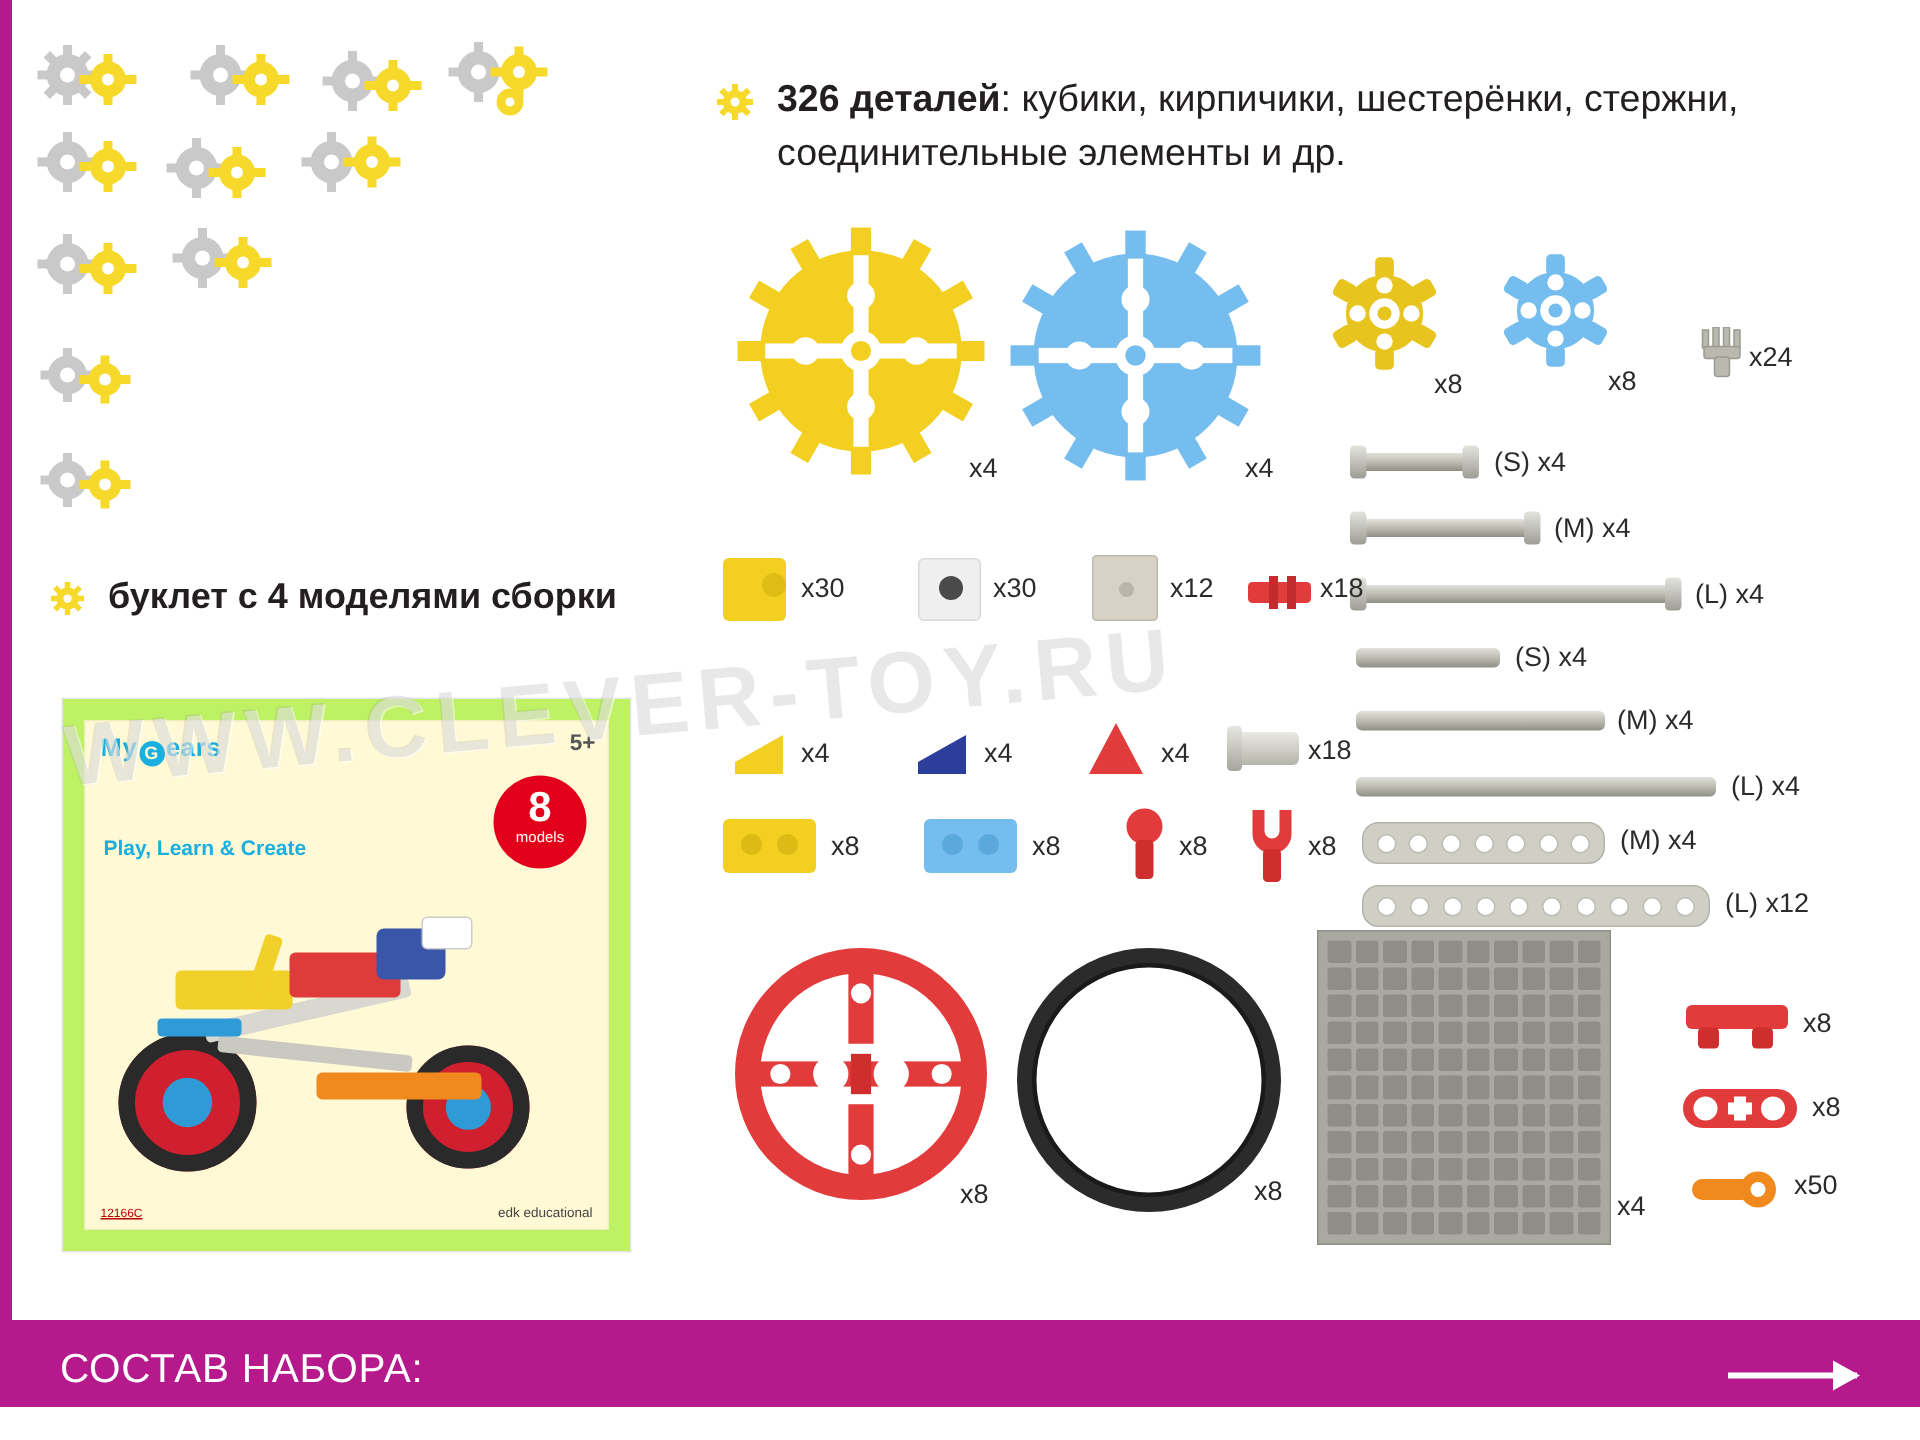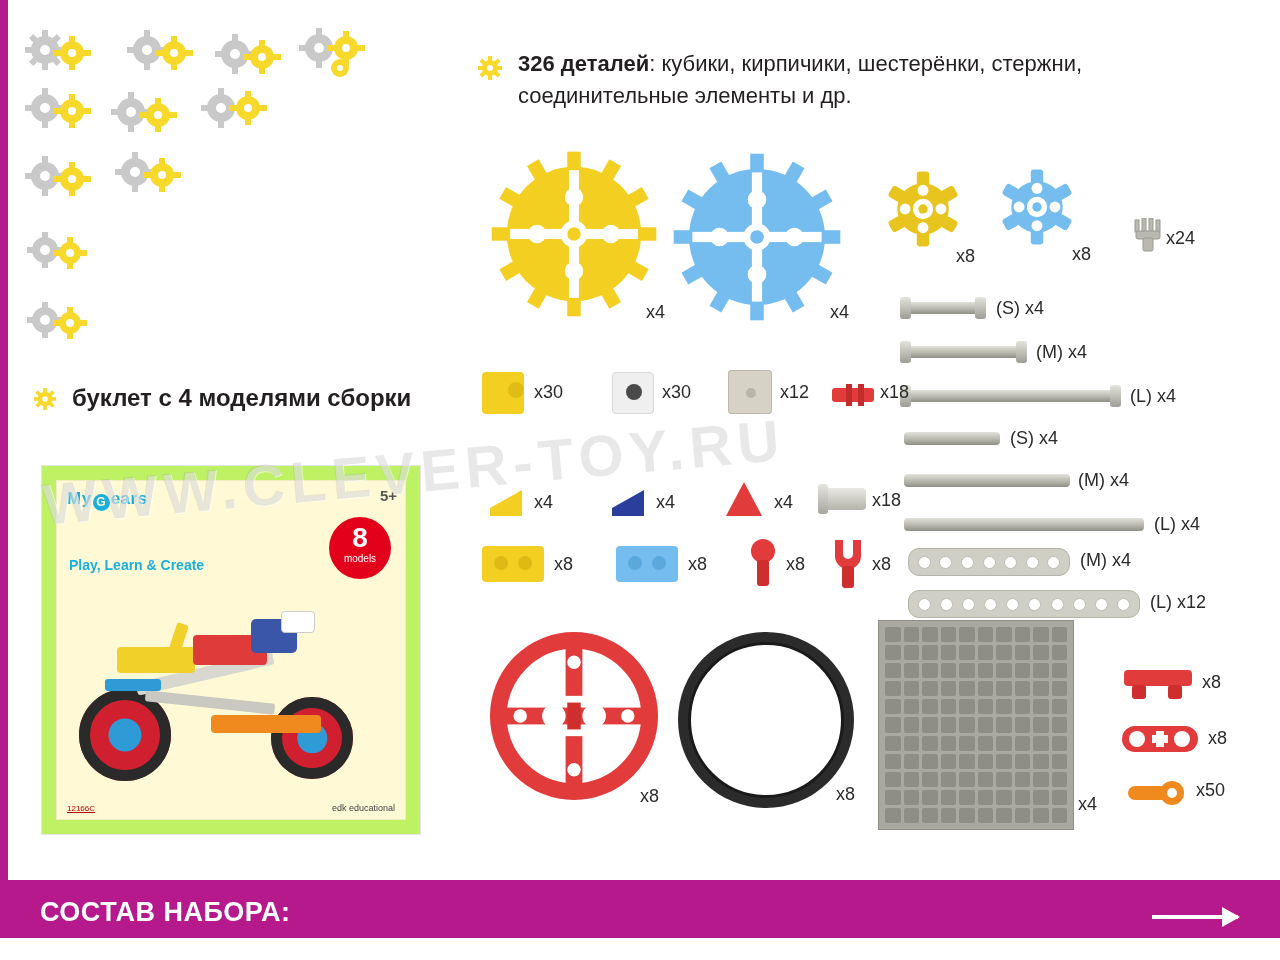--- a/index.html
+++ b/index.html
@@ -15,21 +15,21 @@
   .spine {
     position:absolute; left:0; top:0; width:8px; height:960px;
     background:#b5198c;
   }
   
   .gear-cluster { position:absolute; left:14px; top:14px; width:380px; height:330px; }
   .gpair { position:absolute; }
   
   .headline {
     position:absolute; left:518px; top:48px; width:700px;
-    font-size:22px; line-height:1.45; color:#231f20;
+    font-size:25px; line-height:1.45; color:#231f20;
   }
   .headline b { font-weight:bold; }
   
   .booklet-text {
     position:absolute; left:72px; top:382px; width:360px;
     font-size:24px; font-weight:bold; line-height:1.35; color:#231f20;
   }
   
   .boxphoto {
     position:absolute; left:42px; top:466px; width:378px; height:368px;
@@ -106,21 +106,21 @@
     display:grid; gap:3px; padding:6px; }
   .plate span { background:#8e8e87; border-radius:2px; }
   .tire { position:absolute; border-radius:50%; border:13px solid #2c2c2c; }
   
   .footer {
     position:absolute; left:0; top:880px; width:1280px; height:58px;
     background:#b5198c;
   }
   .footer-title {
     position:absolute; left:40px; top:897px;
-    font-size:27px; font-weight:bold; color:#ffffff; letter-spacing:.5px;
+    font-size:27px; font-weight:normal; color:#ffffff; letter-spacing:.5px;
   }
   .arrow { position:absolute; right:42px; top:915px; width:86px; height:4px; background:#fff; }
   .arrow::after {
     content:""; position:absolute; right:-2px; top:-8px;
     border-left:18px solid #fff; border-top:10px solid transparent;
     border-bottom:10px solid transparent;
   }
   .footer-bottom {
     position:absolute; left:0; top:938px; width:1280px; height:22px; background:#ffffff;
   }

